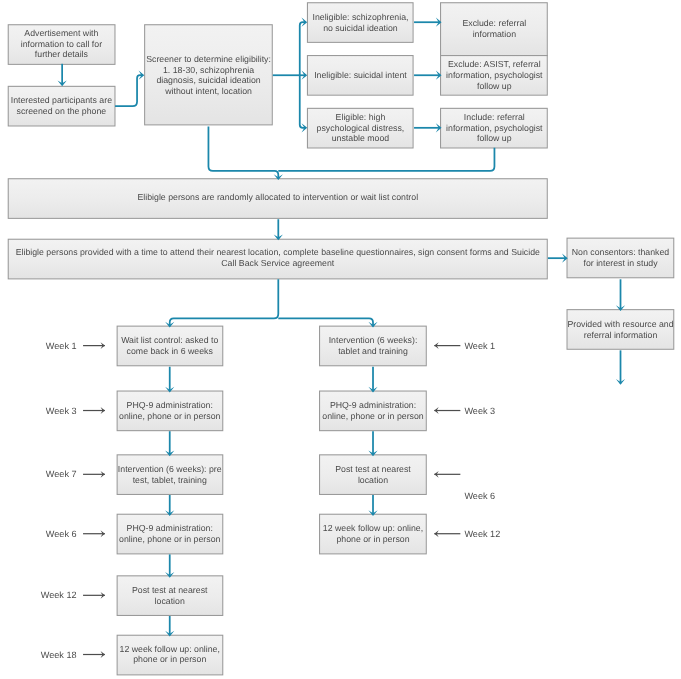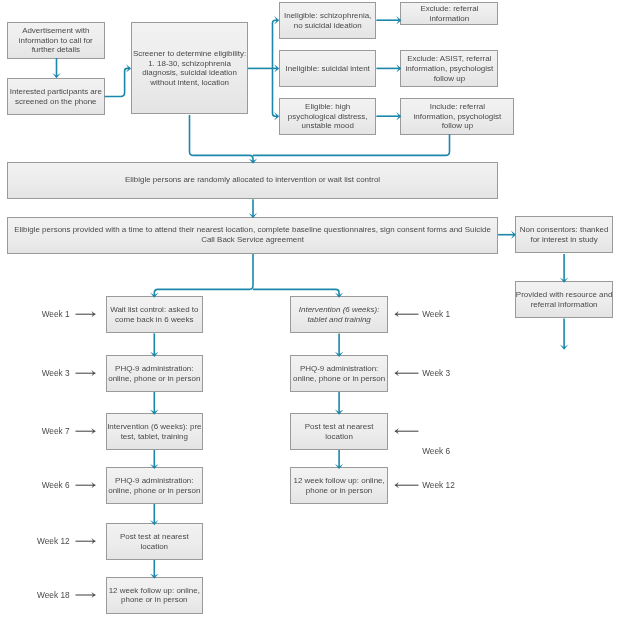--- a/index.html
+++ b/index.html
@@ -204,26 +204,26 @@
   <div class="box" style="left: 130.7px; top: 22.2px; width: 117.8px; height: 92.3px;">Screener to determine eligibility:
 1. 18-30, schizophrenia
 diagnosis, suicidal ideation
 without intent, location</div>
   <div class="box" style="left: 279px; top: 2.2px; width: 97.4px; height: 36.8px;">Ineligible: schizophrenia,
 no suicidal ideation</div>
   <div class="box" style="left: 279px; top: 50.3px; width: 97.4px; height: 36.8px; text-align: right;">Ineligible: suicidal intent</div>
   <div class="box" style="left: 279px; top: 98.2px; width: 97.4px; height: 36.8px;">Eligible: high
 psychological distress,
 unstable mood</div>
-  <div class="box" style="left: 400.4px; top: 2.2px; width: 98px; height: 23px;">Exclude: referral
+  <div class="box" style="left: 400.4px; top: 2.2px; width: 98px; height: 49px;">Exclude: referral
 information</div>
   <div class="box" style="left: 400.4px; top: 50.3px; width: 98px; height: 36.8px;">Exclude: ASIST, referral
 information, psychologist
 follow up</div>
-  <div class="box" style="left: 400.4px; top: 98.2px; width: 114px; height: 36.8px;">Include: referral
+  <div class="box" style="left: 400.4px; top: 98.2px; width: 98px; height: 36.8px;">Include: referral
 information, psychologist
 follow up</div>
   <div class="box" style="left: 7px; top: 161.9px; width: 491.1px; height: 37px;">Elibigle persons are randomly allocated to intervention or wait list control</div>
   <div class="box" style="left: 7px; top: 216.5px; width: 491.1px; height: 37px;">Elibigle persons provided with a time to attend their nearest location, complete baseline questionnaires, sign consent forms and Suicide
 Call Back Service agreement</div>
   <div class="box" style="left: 515.3px; top: 216px; width: 97.6px; height: 37px;">Non consentors: thanked
 for interest in study</div>
   <div class="box" style="left: 515.3px; top: 281px; width: 97.6px; height: 37px;">Provided with resource and
 referral information</div>
   <div class="box" style="left: 105.5px; top: 296px; width: 97.6px; height: 37px;">Wait list control: asked to
@@ -231,21 +231,21 @@
   <div class="box" style="left: 105.5px; top: 355px; width: 97.6px; height: 37px;">PHQ-9 administration:
 online, phone or in person</div>
   <div class="box" style="left: 105.5px; top: 413px; width: 97.6px; height: 37px;">Intervention (6 weeks): pre
 test, tablet, training</div>
   <div class="box" style="left: 105.5px; top: 467px; width: 97.6px; height: 37px;">PHQ-9 administration:
 online, phone or in person</div>
   <div class="box" style="left: 105.5px; top: 523px; width: 97.6px; height: 37px;">Post test at nearest
 location</div>
   <div class="box" style="left: 105.5px; top: 577px; width: 97.6px; height: 36.6px;">12 week follow up: online,
 phone or in person</div>
-  <div class="box" style="left: 290.3px; top: 296px; width: 97.6px; height: 37px; font-style: italic;">Intervention (6 weeks):
+  <div class="box" style="left: 290.3px; top: 296px; width: 97.6px; height: 37px;">Intervention (6 weeks):
 tablet and training</div>
   <div class="box" style="left: 290.3px; top: 355px; width: 97.6px; height: 37px;">PHQ-9 administration:
 online, phone or in person</div>
   <div class="box" style="left: 290.3px; top: 413px; width: 97.6px; height: 37px;">Post test at nearest
 location</div>
   <div class="box" style="left: 290.3px; top: 467px; width: 97.6px; height: 37px;">12 week follow up: online,
 phone or in person</div>
   <div class="wklabel wkleft" style="right: 549.4px; top: 310.4px;">Week 1</div>
   <div class="wklabel wkleft" style="right: 549.4px; top: 369.4px;">Week 3</div>
   <div class="wklabel wkleft" style="right: 549.4px; top: 427.4px;">Week 7</div>

